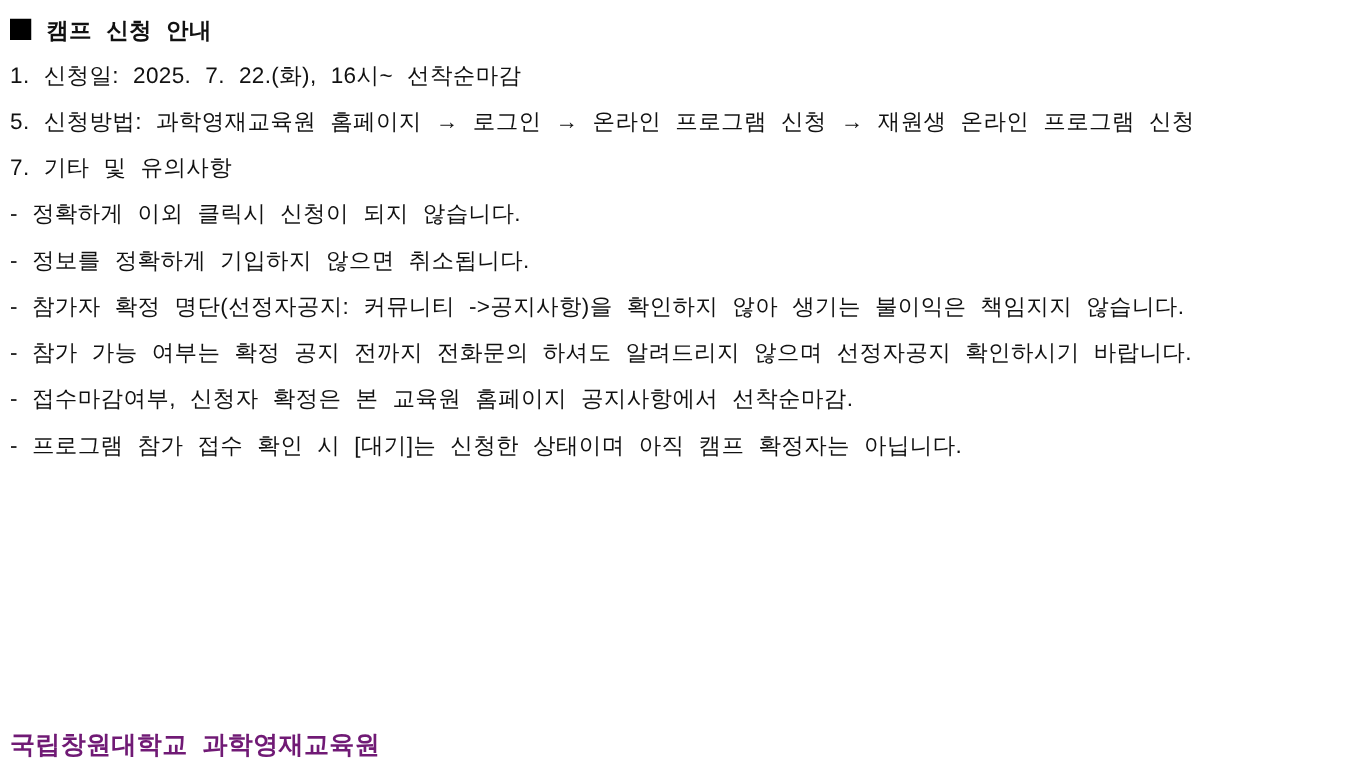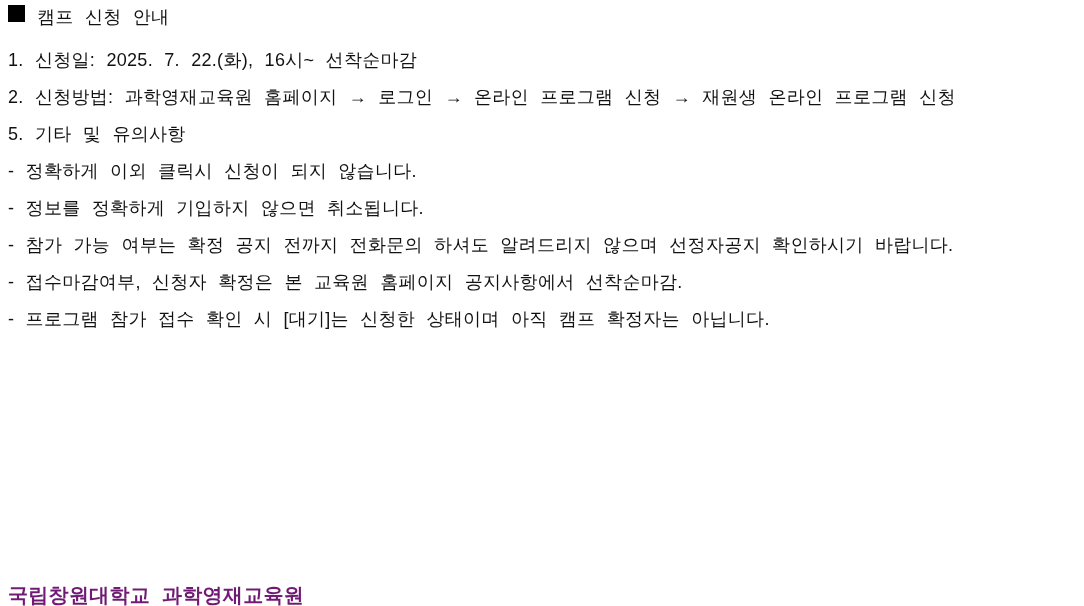--- a/index.html
+++ b/index.html
@@ -16,23 +16,24 @@
     position: relative;
   }
   .doc {
     position: absolute;
     top: 5px;
     left: 8px;
     right: 0;
   }
   .title-line {
     display: flex;
+    align-items: center;
     height: 37px;
     font-size: 18px;
-    font-weight: 400;
+    font-weight: 700;
     letter-spacing: 0.3px;
     word-spacing: 6px;
     white-space: nowrap;
   }
   .square-bullet {
     display: inline-block;
     width: 17px;
     height: 17px;
     background: #000000;
     margin-right: 12px;
@@ -62,23 +63,24 @@
 <body>
 
 <div class="doc">
 
   <div class="title-line">
     <span class="square-bullet"></span>
     <span>캠프 신청 안내</span>
   </div>
 
   <div class="text-line">1. 신청일: 2025. 7. 22.(화), 16시~ 선착순마감</div>
-  <div class="text-line">2. 신청방법: 과학영재교육원 홈페이지 → 로그인 → 온라인 프로그램 신청 → 재원생 온라인 프로그램 신청</div>
-  <div class="text-line">5. 기타 및 유의사항</div>
+  <div class="text-line">5. 신청방법: 과학영재교육원 홈페이지 → 로그인 → 온라인 프로그램 신청 → 재원생 온라인 프로그램 신청</div>
+  <div class="text-line">7. 기타 및 유의사항</div>
   <div class="text-line">- 정확하게 이외 클릭시 신청이 되지 않습니다.</div>
   <div class="text-line">- 정보를 정확하게 기입하지 않으면 취소됩니다.</div>
+  <div class="text-line">- 참가자 확정 명단(선정자공지: 커뮤니티 -&gt;공지사항)을 확인하지 않아 생기는 불이익은 책임지지 않습니다.</div>
   <div class="text-line">- 참가 가능 여부는 확정 공지 전까지 전화문의 하셔도 알려드리지 않으며 선정자공지 확인하시기 바랍니다.</div>
   <div class="text-line">- 접수마감여부, 신청자 확정은 본 교육원 홈페이지 공지사항에서 선착순마감.</div>
   <div class="text-line">- 프로그램 참가 접수 확인 시 [대기]는 신청한 상태이며 아직 캠프 확정자는 아닙니다.</div>
 
 </div>
 
 <div class="footer-line">국립창원대학교 과학영재교육원</div>
 
 </body></html>

